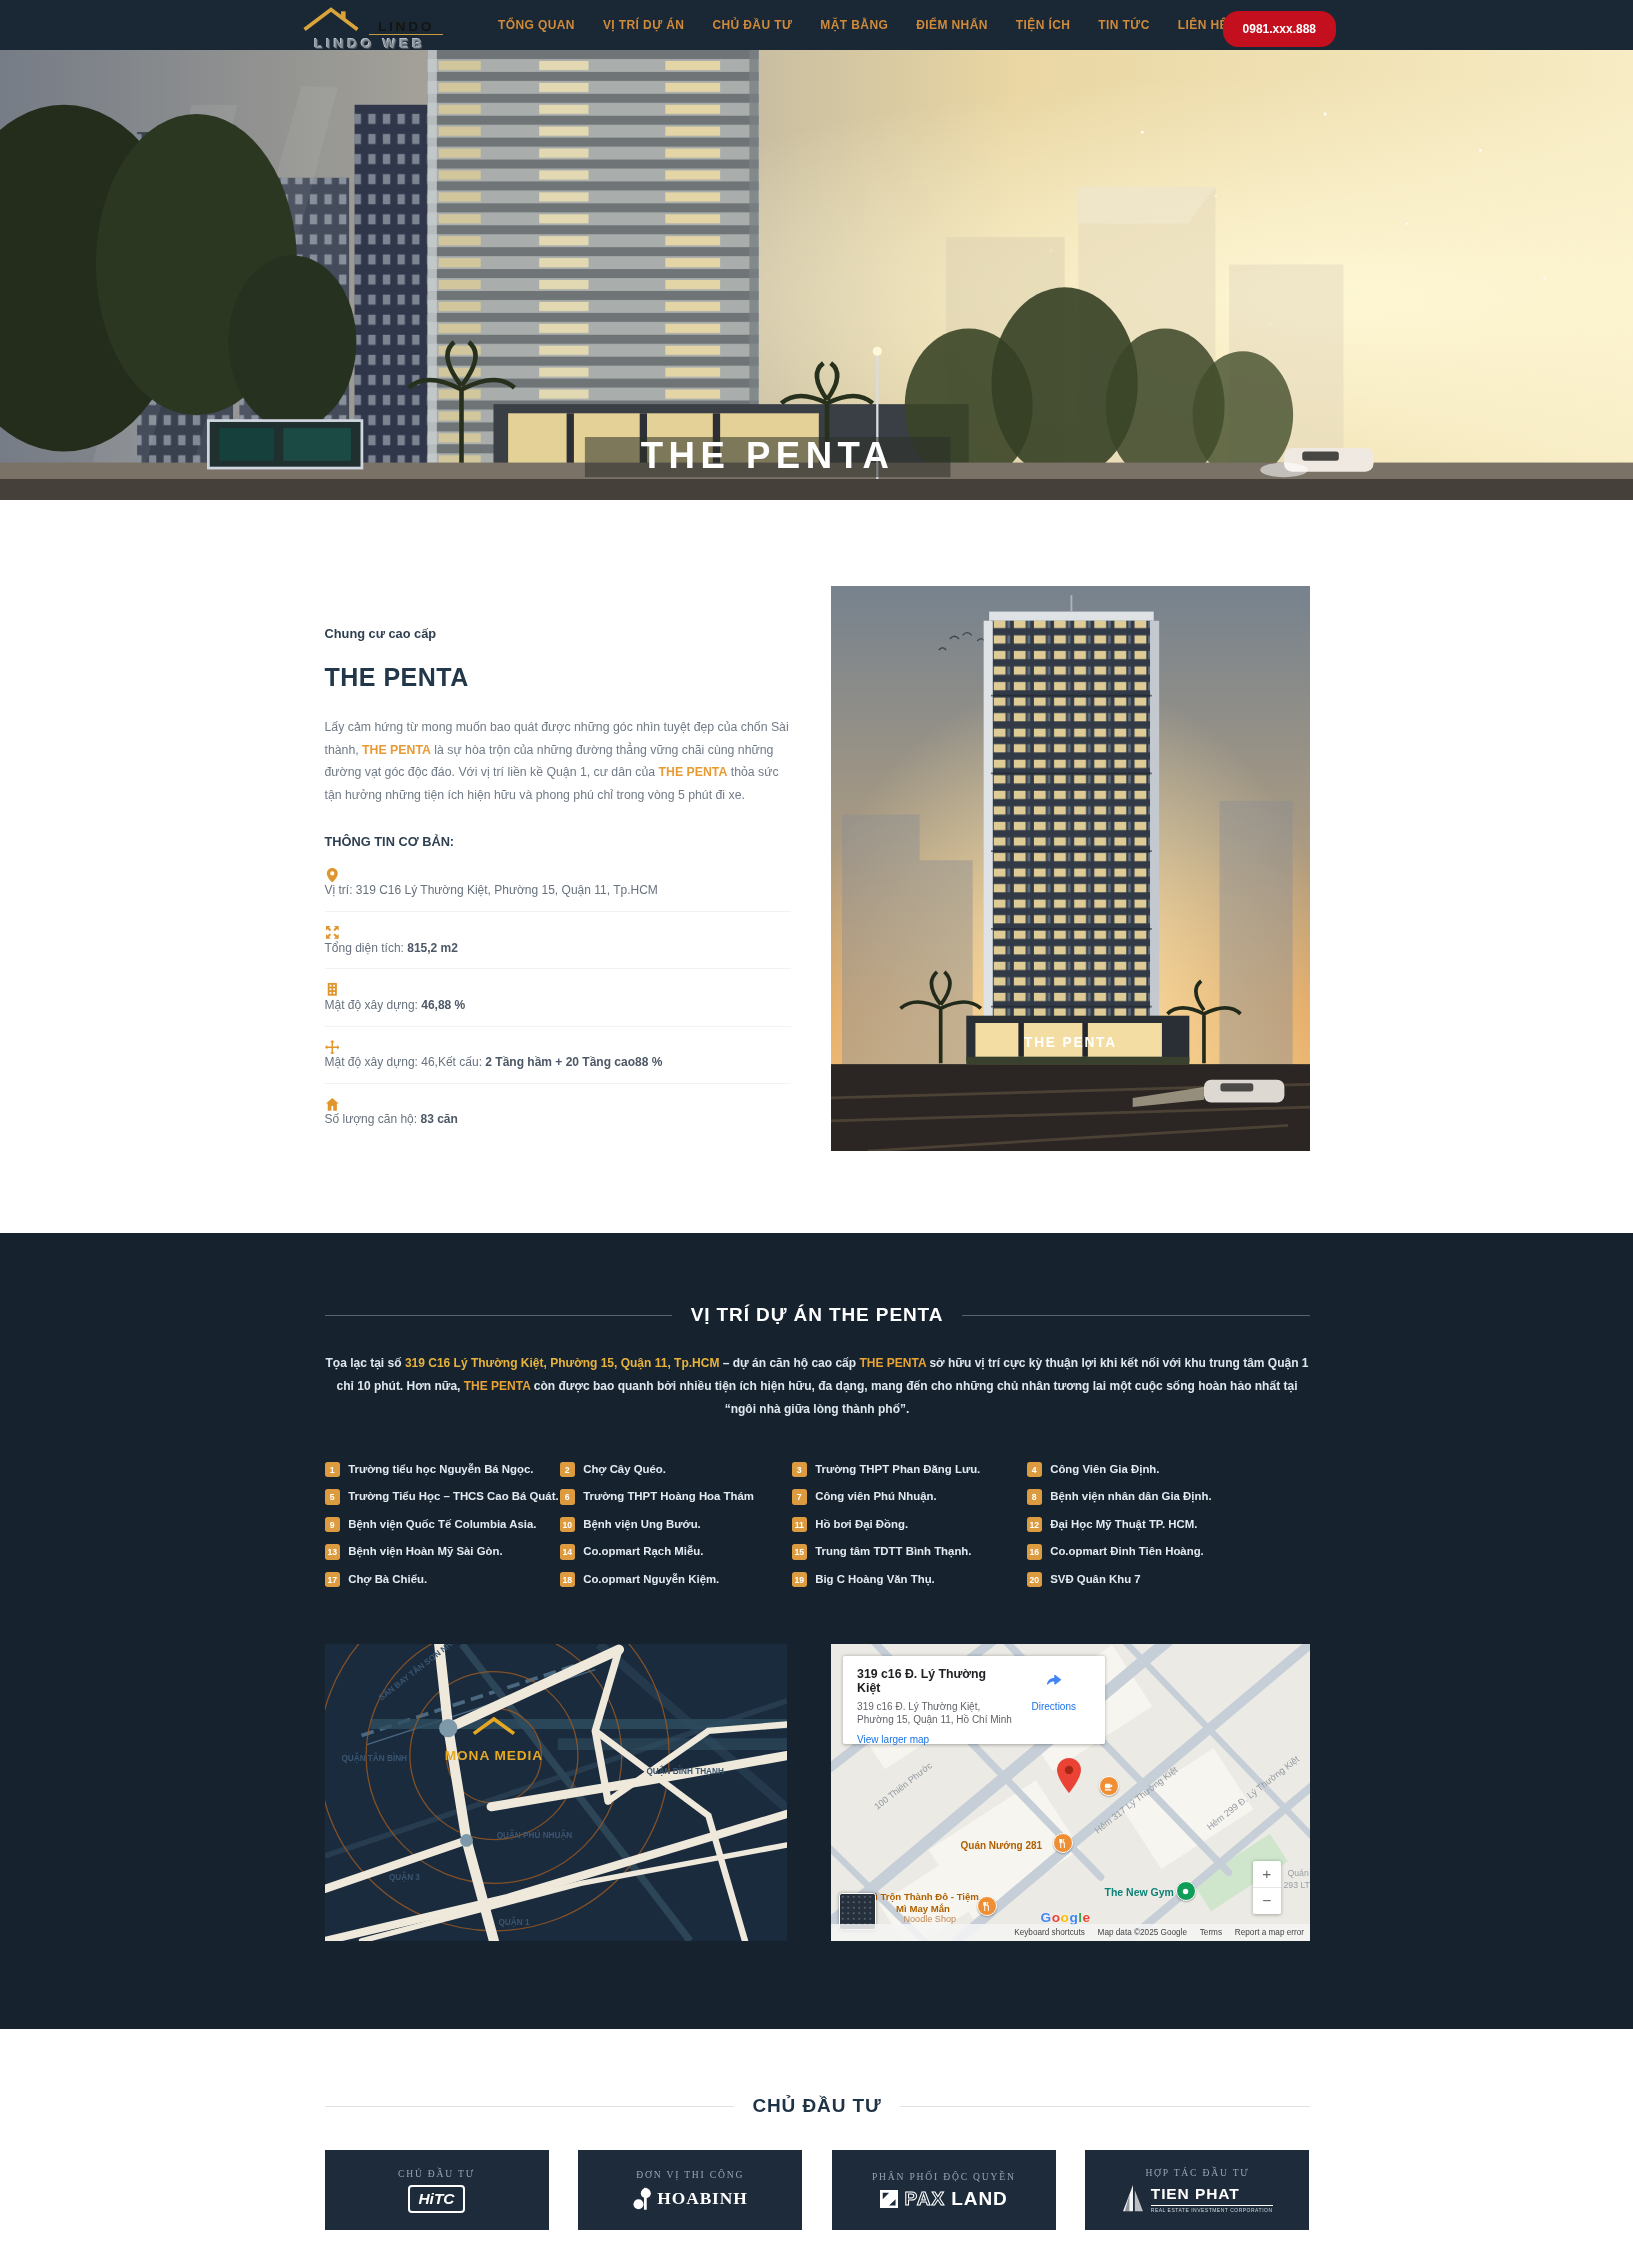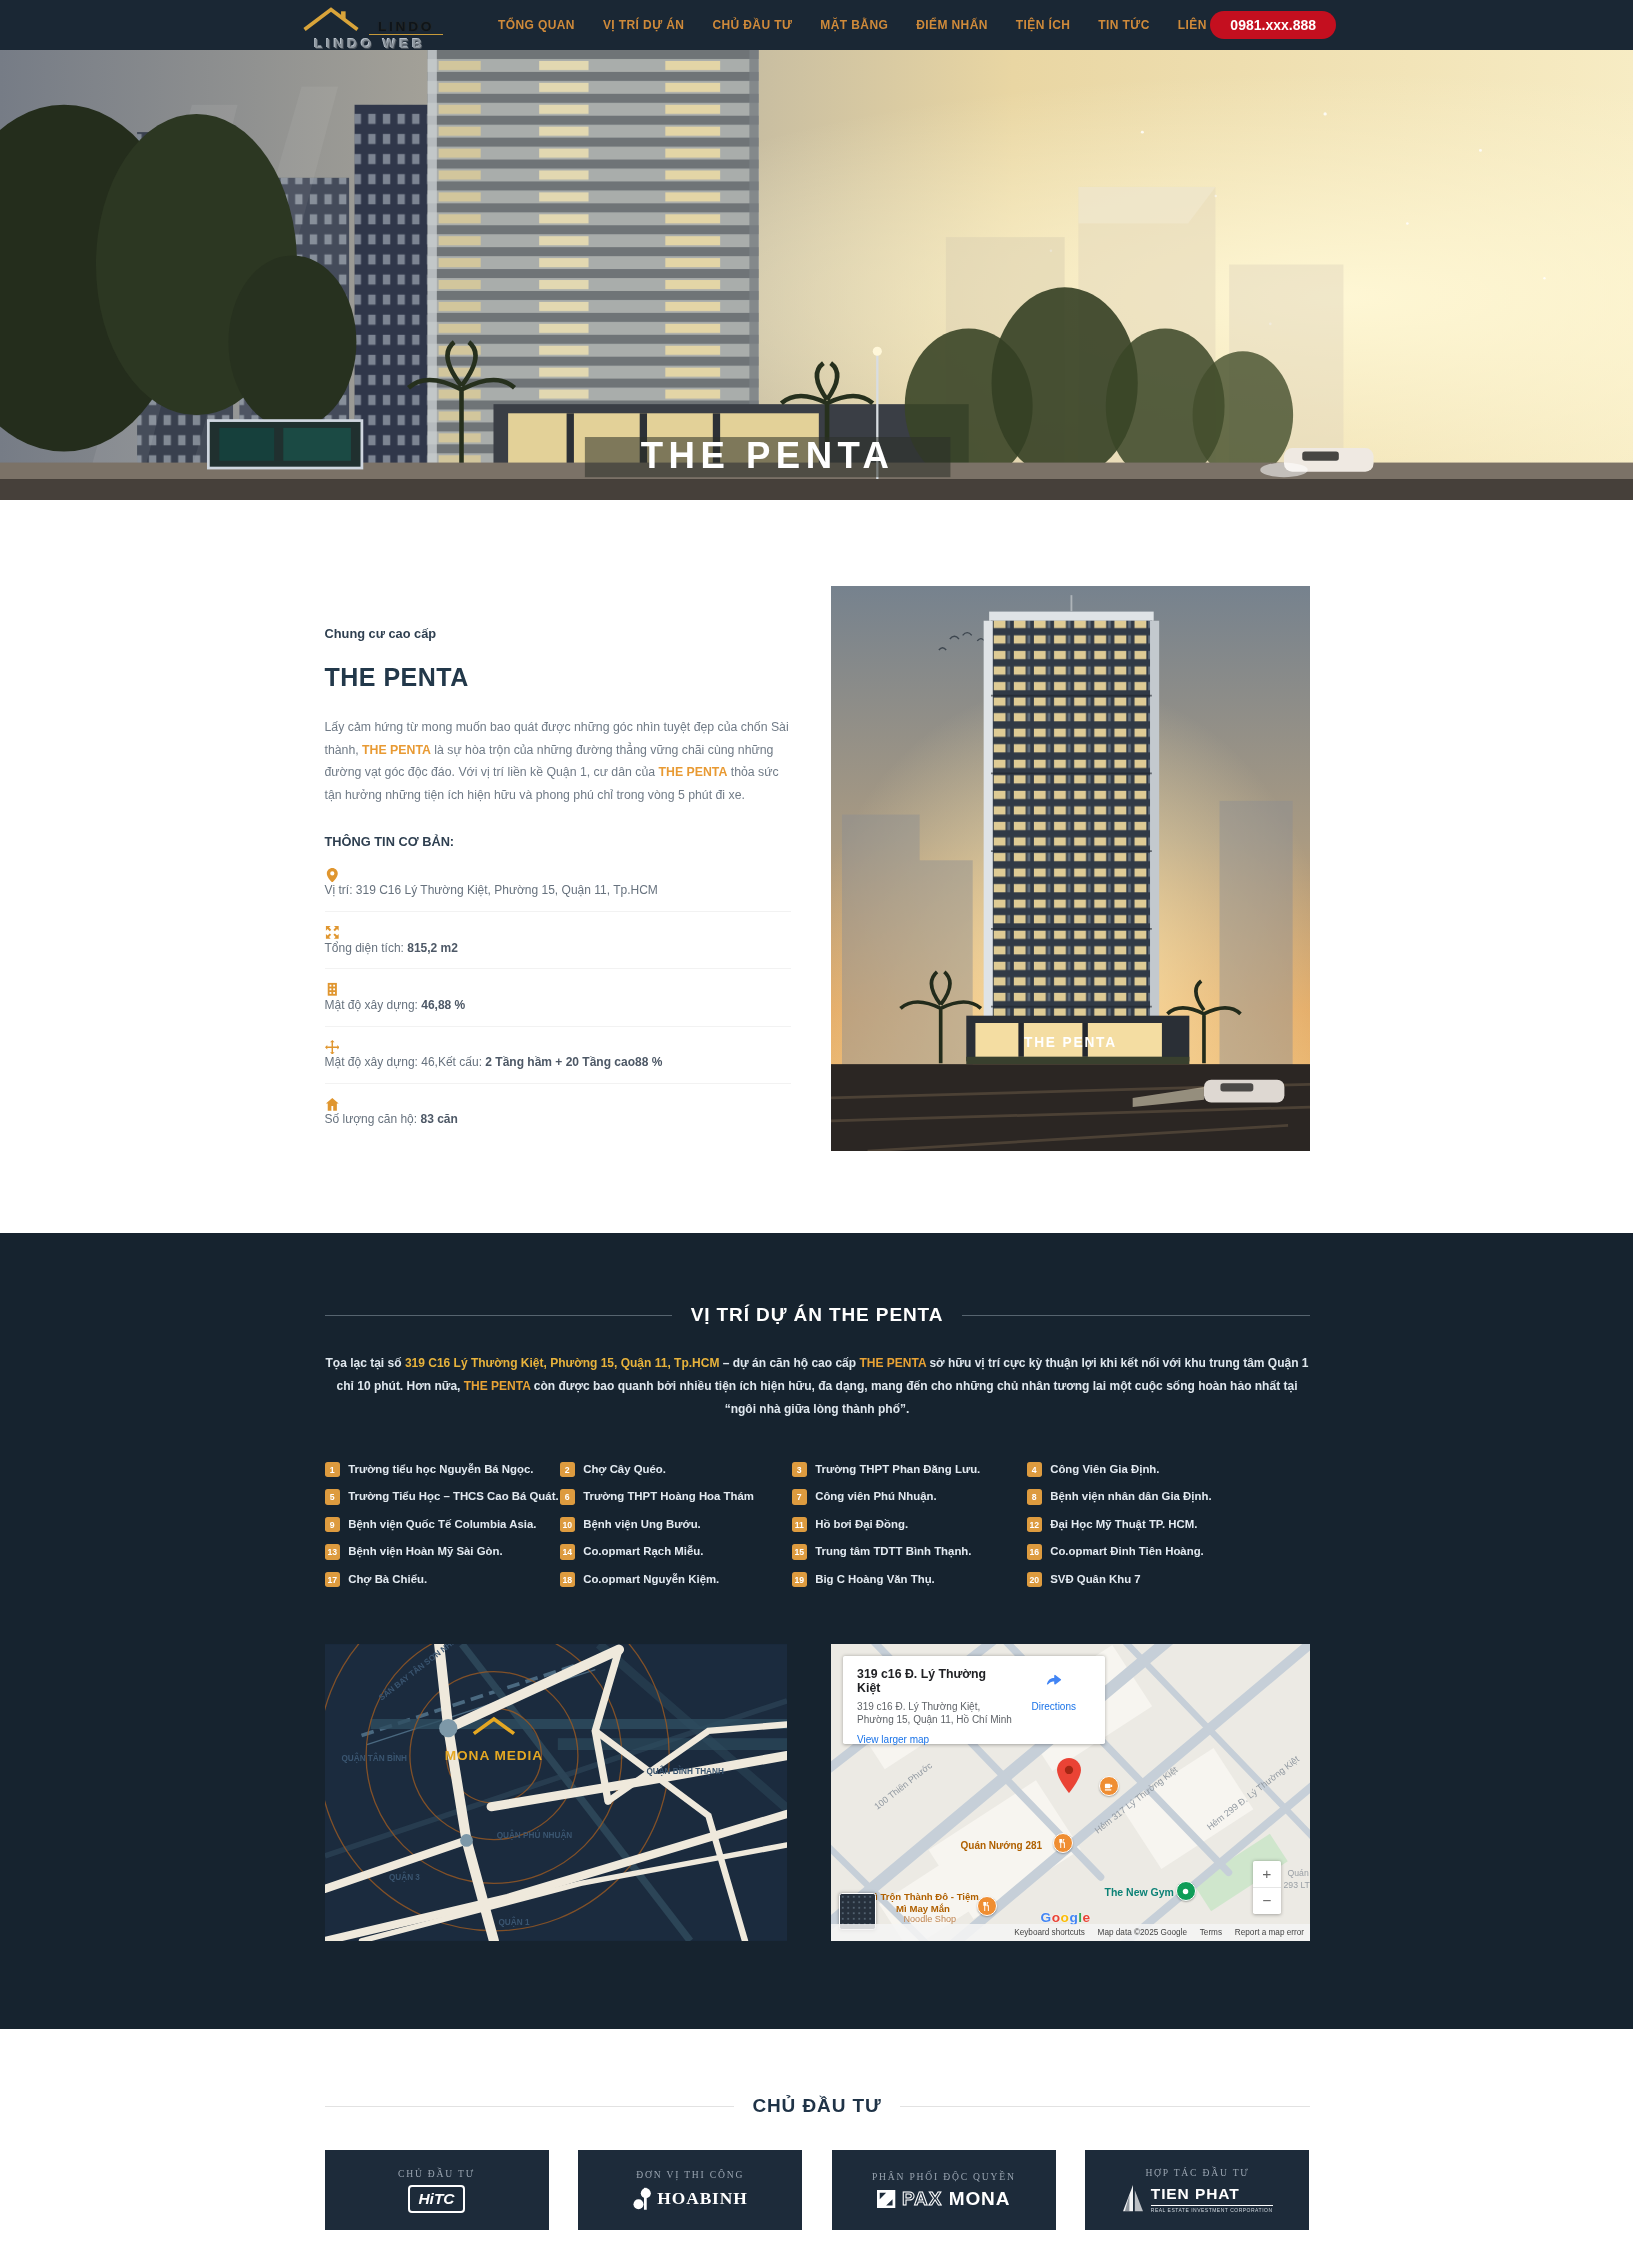--- a/index.html
+++ b/index.html
@@ -7,22 +7,22 @@
 
   
   .header { position:relative; height:50px; background:#1a2734; z-index:20; }
   .logo { position:absolute; left:274px; top:3.7px; width:192px; text-align:center; cursor:pointer; }
   .logo-lindo { font-size:13.7px; font-weight:bold; letter-spacing:2.7px; color:#0d141b; margin-top:-5.5px;
                 text-shadow:0 0 0.9px #3a2c10; border-bottom:1.8px solid #c79a3a; display:inline-block; padding:0 9.1px;}
   .logo-web { font-size:13.7px; font-weight:bold; letter-spacing:3.7px; color:#8b949c;
               text-shadow:0.9px 0.9px 0 #454e57, -0.9px -0.9px 0 #b9c2ca; margin-top:0.9px;}
   .nav { position:absolute; left:498px; top:0; height:50px; display:flex; align-items:center; gap:28px; }
   .nav-item { font-size:12px; font-weight:bold; color:#cf8a3a; letter-spacing:0.4px; cursor:pointer; white-space:nowrap; }
-  .phone-btn { position:absolute; right:298px; top:11px; height:28px; padding:0 20px; background:#c40f1f;
-               border:none; border-radius:15.5px; color:#fff; font-weight:bold; font-size:14px; cursor:pointer;
+  .phone-btn { position:absolute; right:298px; top:11px; height:36px; padding:0 20px; background:#c40f1f;
+               border:none; border-radius:15.5px; color:#fff; font-weight:bold; font-size:12px; cursor:pointer;
                font-family:"Liberation Sans",sans-serif; }
 
   
   .hero { position:relative; height:450px; overflow:hidden; background:#cdbd9a; }
   .hero svg { display:block; width:1634px; height:450px; }
   svg text { font-family:"Liberation Sans", sans-serif; }
 
   
   .overview { padding:86px 0 82px; background:#fff; }
   .container { width:985px; margin:0 auto; }
@@ -613,21 +613,21 @@
         </div>
       </div>
       <div class="p-card">
         <div class="p-role">PHÂN PHỐI ĐỘC QUYỀN</div>
         <div class="p-logo">
           <svg width="18.3" height="18.3" viewBox="0 0 20 20">
             <rect width="20" height="20" fill="#fff"></rect>
             <path d="M3 3h7L3 10zM17 17h-7l7-7z" fill="#1d2b3a"></path>
           </svg>
           <span class="pax-outline">PAX</span>
-          <span class="pax-solid">MONA</span>
+          <span class="pax-solid">LAND</span>
         </div>
       </div>
       <div class="p-card">
         <div class="p-role">HỢP TÁC ĐẦU TƯ</div>
         <div class="p-logo">
           <svg width="22" height="29" viewBox="0 0 24 32">
             <path d="M12 1 L12 30 L1 30 Z" fill="#fff" opacity="0.95"></path>
             <path d="M14 7 L14 30 L23 30 Z" fill="#fff" opacity="0.7"></path>
             <path d="M8 12 L8 30 L3 30 Z" fill="#1d2b3a" opacity="0.45"></path>
           </svg>

